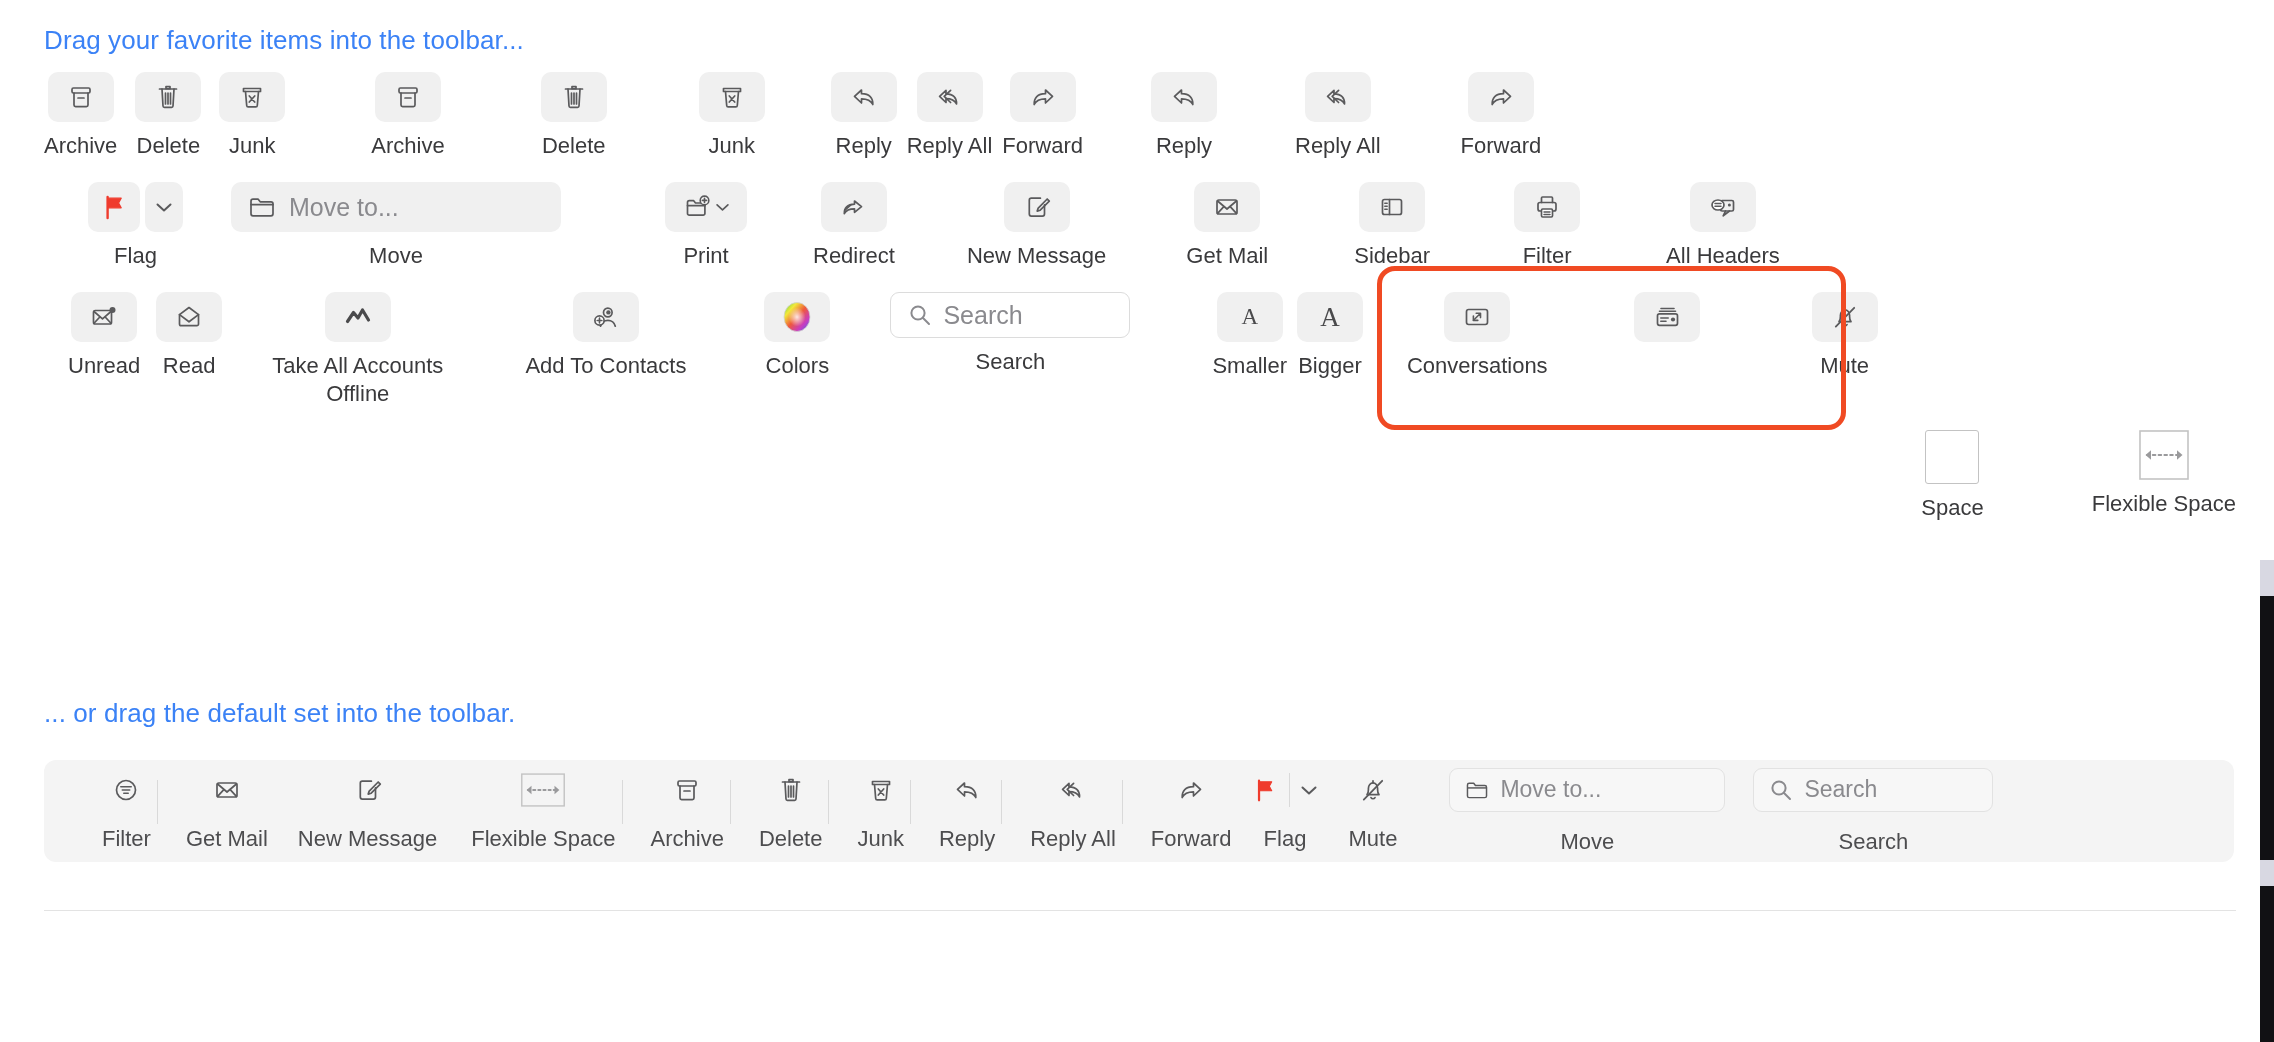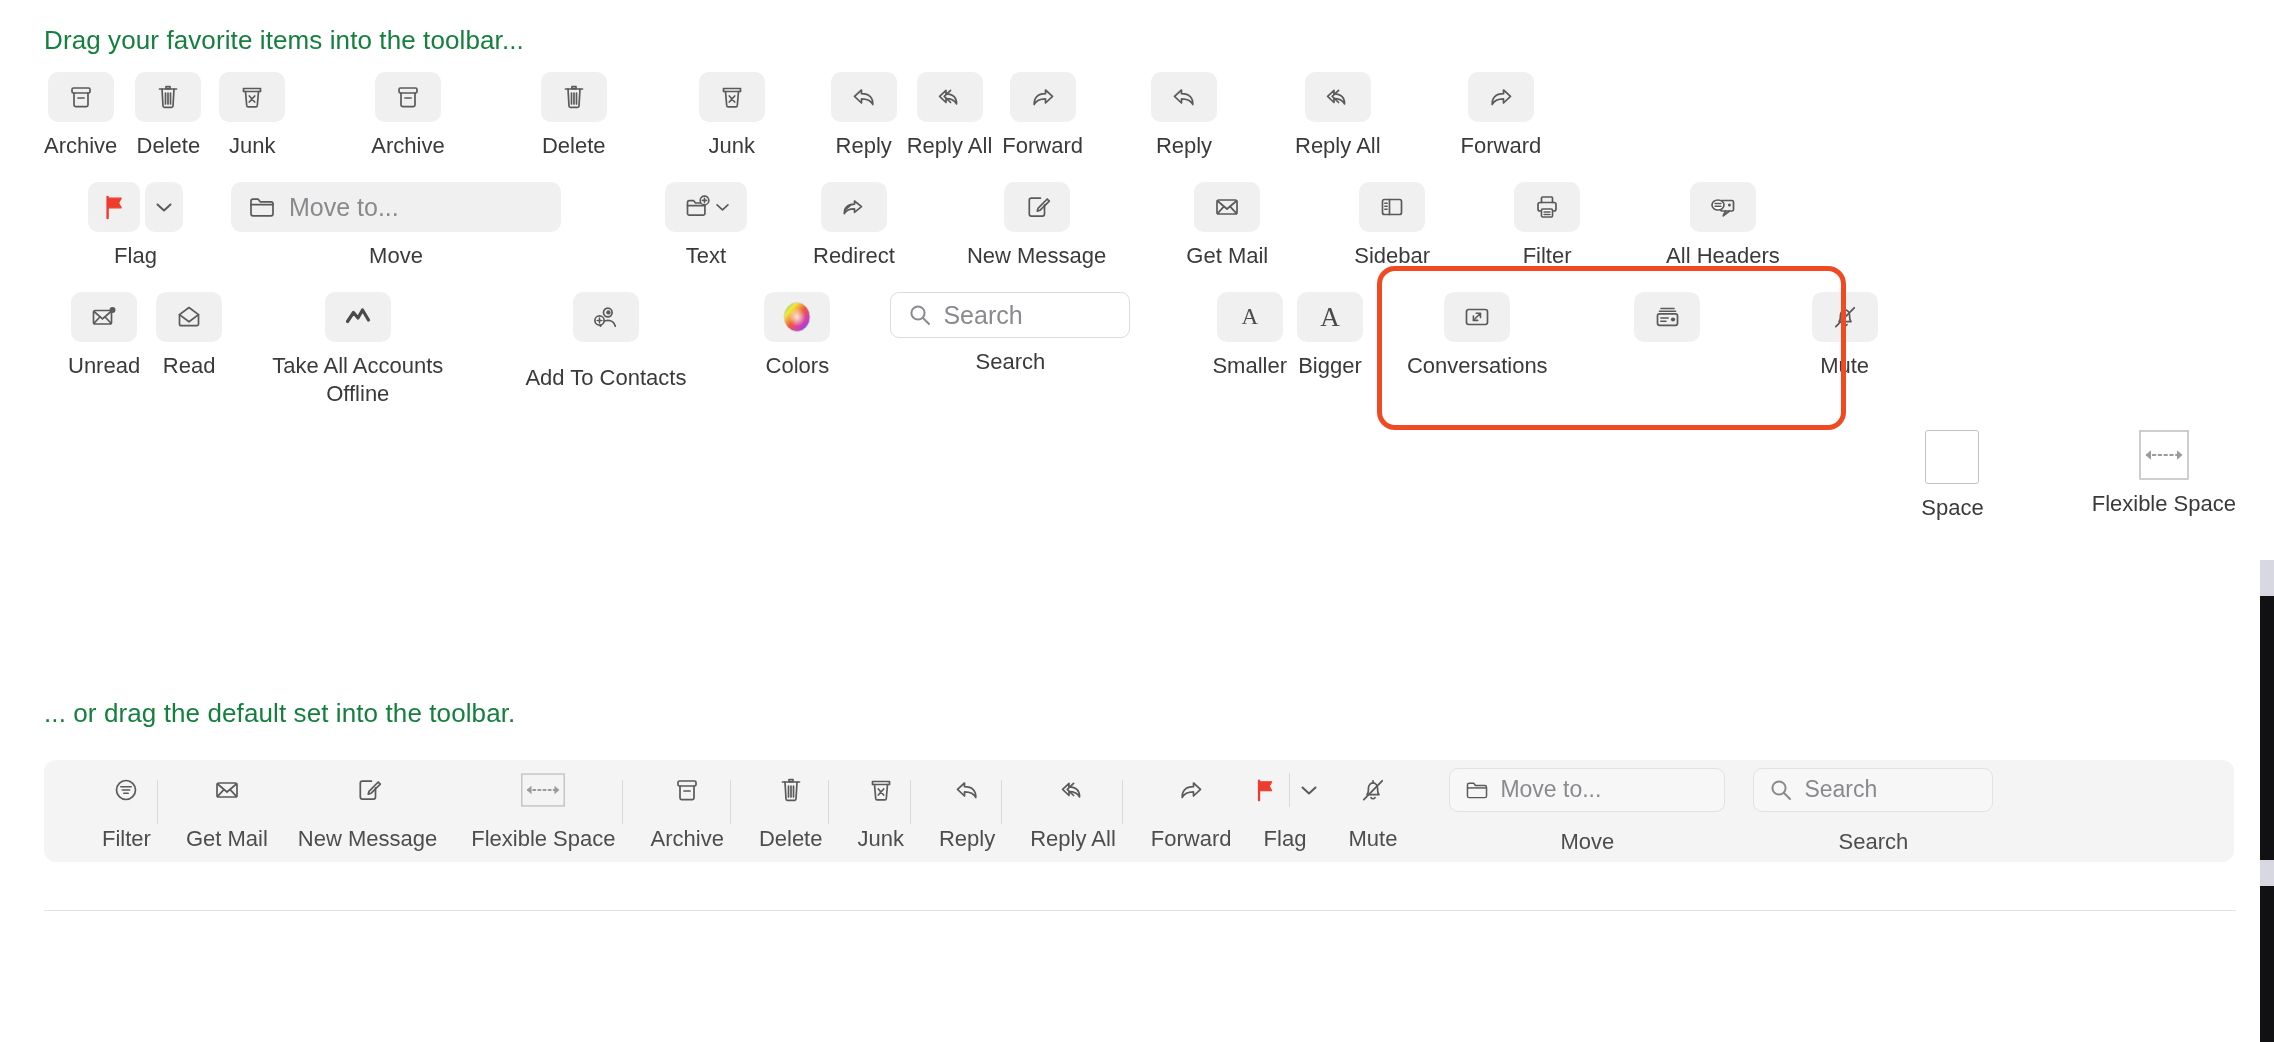--- a/index.html
+++ b/index.html
@@ -14,21 +14,21 @@
   .sheet {
     position: relative;
     width: 2274px; height: 1042px;
     background: #ffffff;
   }
 
   
   .heading {
     position: absolute;
     font-size: 26px;
-    color: #15803d;
+    color: #3b82f6;
     letter-spacing: 0.1px;
     white-space: nowrap;
   }
   #heading-drag { left: 44px; top: 25px; }
   #heading-default { left: 44px; top: 698px; }
 
   
   .palette {
     position: absolute;
     left: 44px; top: 72px;
@@ -350,21 +350,21 @@
             <svg width="30" height="30" viewBox="0 0 30 30">
               <path d="M4.5 10.5 a1.8 1.8 0 0 1 1.8-1.8 h4.4 l1.8 2.3 h7.6 a1.8 1.8 0 0 1 1.8 1.8 v8.6 a1.8 1.8 0 0 1-1.8 1.8 H6.3 a1.8 1.8 0 0 1-1.8-1.8z" fill="none" stroke="#5a5a5c" stroke-width="1.7" stroke-linecap="round" stroke-linejoin="round"></path>
               <path d="M4.5 13.6 H21.9" fill="none" stroke="#5a5a5c" stroke-width="1.7" stroke-linecap="round" stroke-linejoin="round"></path>
               <circle cx="21.5" cy="8.4" r="4.3" fill="#ffffff" stroke="#5a5a5c" stroke-width="1.6"></circle>
               <path d="M21.5 6.3 v4.2 M19.4 8.4 h4.2" fill="none" stroke="#5a5a5c" stroke-width="1.7" stroke-linecap="round" stroke-linejoin="round"></path>
             </svg>
             <svg width="15" height="10" viewBox="0 0 18 12">
               <path d="M2.5 3.5 L9 9.5 L15.5 3.5" fill="none" stroke="#5a5a5c" stroke-width="2" stroke-linecap="round" stroke-linejoin="round"></path>
             </svg>
           </div>
-          <div class="caplabel">Text</div>
+          <div class="caplabel">Print</div>
         </div>
         <div class="pitem" style="margin-left: 66px;">
           <div class="tile">
             <svg width="30" height="30" viewBox="0 0 30 30">
               <path d="M15.5 9 L22.5 14.6 L15.5 20.3 v-3.5 c-5.6 0-8.5 1.4-10.2 4.8-.3-5.9 3-9.2 10.2-9.4z" fill="none" stroke="#5a5a5c" stroke-width="1.7" stroke-linecap="round" stroke-linejoin="round"></path>
               <path d="M11.6 13.2 L6.2 17.9" fill="none" stroke="#5a5a5c" stroke-width="1.7" stroke-linecap="round" stroke-linejoin="round"></path>
             </svg>
           </div>
           <div class="caplabel">Redirect</div>
         </div>
@@ -445,21 +445,21 @@
         </div>
         <div class="pitem" style="margin-left: 50px;">
           <div class="tile">
             <svg width="30" height="30" viewBox="0 0 30 30">
               <path d="M4.5 19.5 L10.5 10.5 L15 16 L19.5 8 L25.5 18" fill="none" stroke="#4a4a4c" stroke-width="3.2" stroke-linecap="round" stroke-linejoin="round"></path>
             </svg>
           </div>
           <div class="caplabel">Take All Accounts
 Offline</div>
         </div>
-        <div class="pitem" style="margin-left: 82px; gap: 12px;">
+        <div class="pitem" style="margin-left: 82px;">
           <div class="tile">
             <svg width="30" height="30" viewBox="0 0 30 30">
               <circle cx="16.8" cy="10.5" r="4.3" fill="none" stroke="#5a5a5c" stroke-width="1.7" stroke-linecap="round" stroke-linejoin="round"></circle>
               <path d="M9.5 24.2 a7.6 7.6 0 0 1 14.8 0" fill="none" stroke="#5a5a5c" stroke-width="1.7" stroke-linecap="round" stroke-linejoin="round"></path>
               <circle cx="17.4" cy="10.4" r="2.2" fill="#5a5a5c"></circle>
               <circle cx="8.5" cy="18.5" r="4.6" fill="#ffffff" stroke="#5a5a5c" stroke-width="1.7"></circle>
               <path d="M8.5 16.2 v4.6 M6.2 18.5 h4.6" fill="none" stroke="#5a5a5c" stroke-width="1.7" stroke-linecap="round"></path>
             </svg>
           </div>
           <div class="caplabel">Add To Contacts</div>

